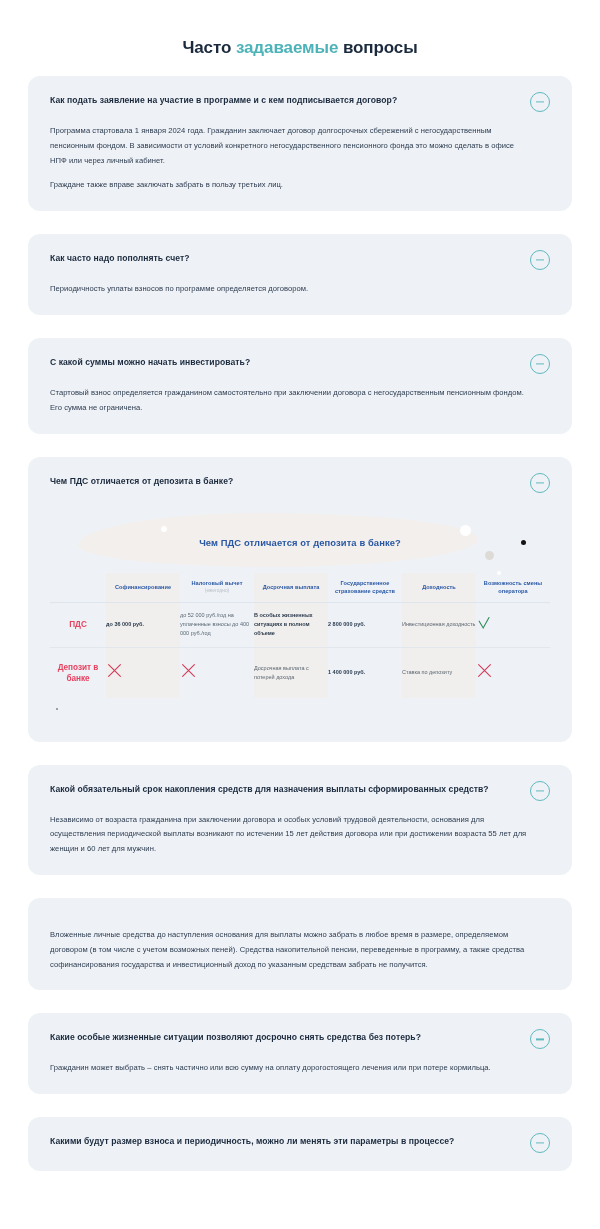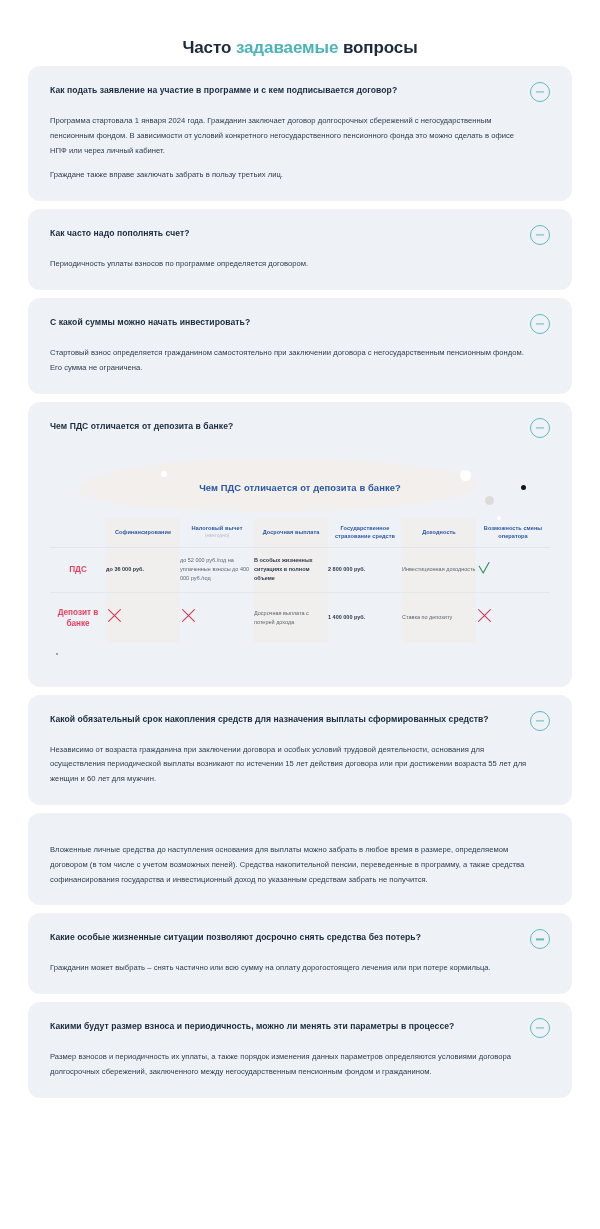--- a/index.html
+++ b/index.html
@@ -21,30 +21,30 @@
     padding: 0 0 100px 0;
   }
 
   
   .page-title {
     text-align: center;
     font-size: 17px;
     font-weight: 700;
     letter-spacing: -0.1px;
     color: #1b2a3d;
-    padding: 38px 0 8px 0;
+    padding: 38px 0 18px 0;
     margin: 0;
   }
   .page-title .accent { color: #4cb3b8; }
 
   
   .faq-list {
     display: flex;
     flex-direction: column;
-    gap: 8px;
+    gap: 23px;
     padding: 0 28px;
   }
 
   .faq-item {
     background: #eef2f7;
     border-radius: 12px;
     padding: 18px 22px 18px 22px;
     position: relative;
   }
 
@@ -388,19 +388,16 @@
       <div class="faq-body">
         <p class="faq-p">Гражданин может выбрать – снять частично или всю сумму на оплату дорогостоящего лечения или при потере кормильца.</p>
       </div>
     </div>
 
     <div class="faq-item">
       <div class="faq-head">
         <p class="faq-q">Какими будут размер взноса и периодичность, можно ли менять эти параметры в процессе?</p>
         <span class="toggle-icon"></span>
       </div>
-      <div class="faq-body">
-        <p class="faq-p">Размер взносов и периодичность их уплаты, а также порядок изменения данных параметров определяются условиями договора долгосрочных сбережений, заключенного между негосударственным пенсионным фондом и гражданином.</p>
-      </div>
     </div>
 
   </div>
 </div>
 
 </body></html>

